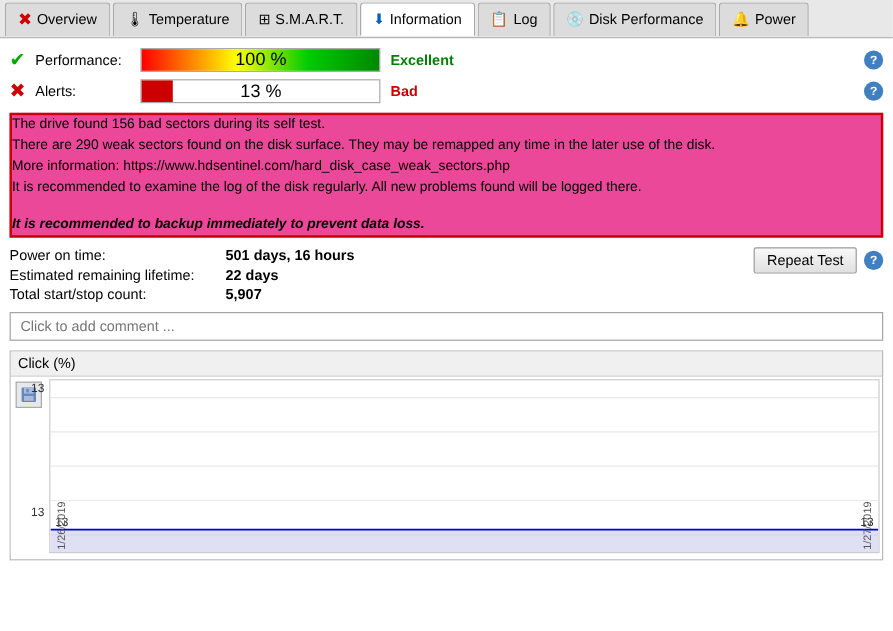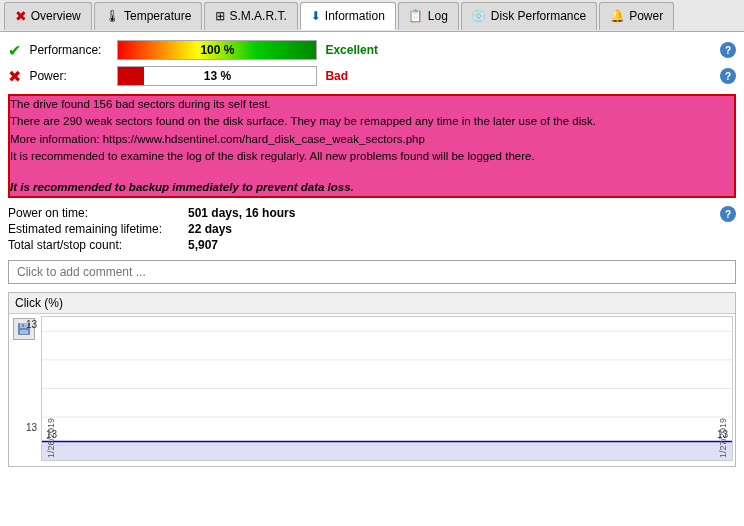--- a/index.html
+++ b/index.html
@@ -76,22 +76,22 @@
     .health-bar {
       width: 13%;
       height: 100%;
       background: #cc0000;
     }
     .metric-bar-text {
       position: absolute;
       top: 50%;
       left: 50%;
       transform: translate(-50%, -50%);
-      font-size: 12px;
-      font-weight: bold;
+      font-size: 15px;
+      font-weight: normal;
       color: #000;
     }
     .metric-value-label {
       font-size: 12px;
       font-weight: bold;
     }
     .excellent { color: #008000; }
     .bad { color: #cc0000; }
     .help-icon {
       width: 16px;
@@ -275,21 +275,21 @@
       <div class="perf-bar"></div>
       <div class="metric-bar-text">100 %</div>
     </div>
     <span class="metric-value-label excellent">Excellent</span>
     <div class="help-icon">?</div>
   </div>
 
   
   <div class="metric-row">
     <span style="color:#cc0000; font-size:16px;">✖</span>
-    <span class="metric-label">Power:</span>
+    <span class="metric-label">Alerts:</span>
     <div class="metric-bar-container">
       <div class="health-bar"></div>
       <div class="metric-bar-text">13 %</div>
     </div>
     <span class="metric-value-label bad">Bad</span>
     <div class="help-icon">?</div>
   </div>
 
   
   <div class="alert-box">
@@ -310,20 +310,21 @@
       <div class="info-row">
         <span class="info-key">Estimated remaining lifetime:</span>
         <span class="info-val">22 days</span>
       </div>
       <div class="info-row">
         <span class="info-key">Total start/stop count:</span>
         <span class="info-val">5,907</span>
       </div>
     </div>
     <div class="info-right">
+      <button class="repeat-test-btn">Repeat Test</button>
       <div class="help-icon">?</div>
     </div>
   </div>
 
   
   <input class="comment-box" type="text" placeholder="Click to add comment ..." style="">
 
   
   <div class="chart-section">
     <div class="chart-title">Click (%)</div>

